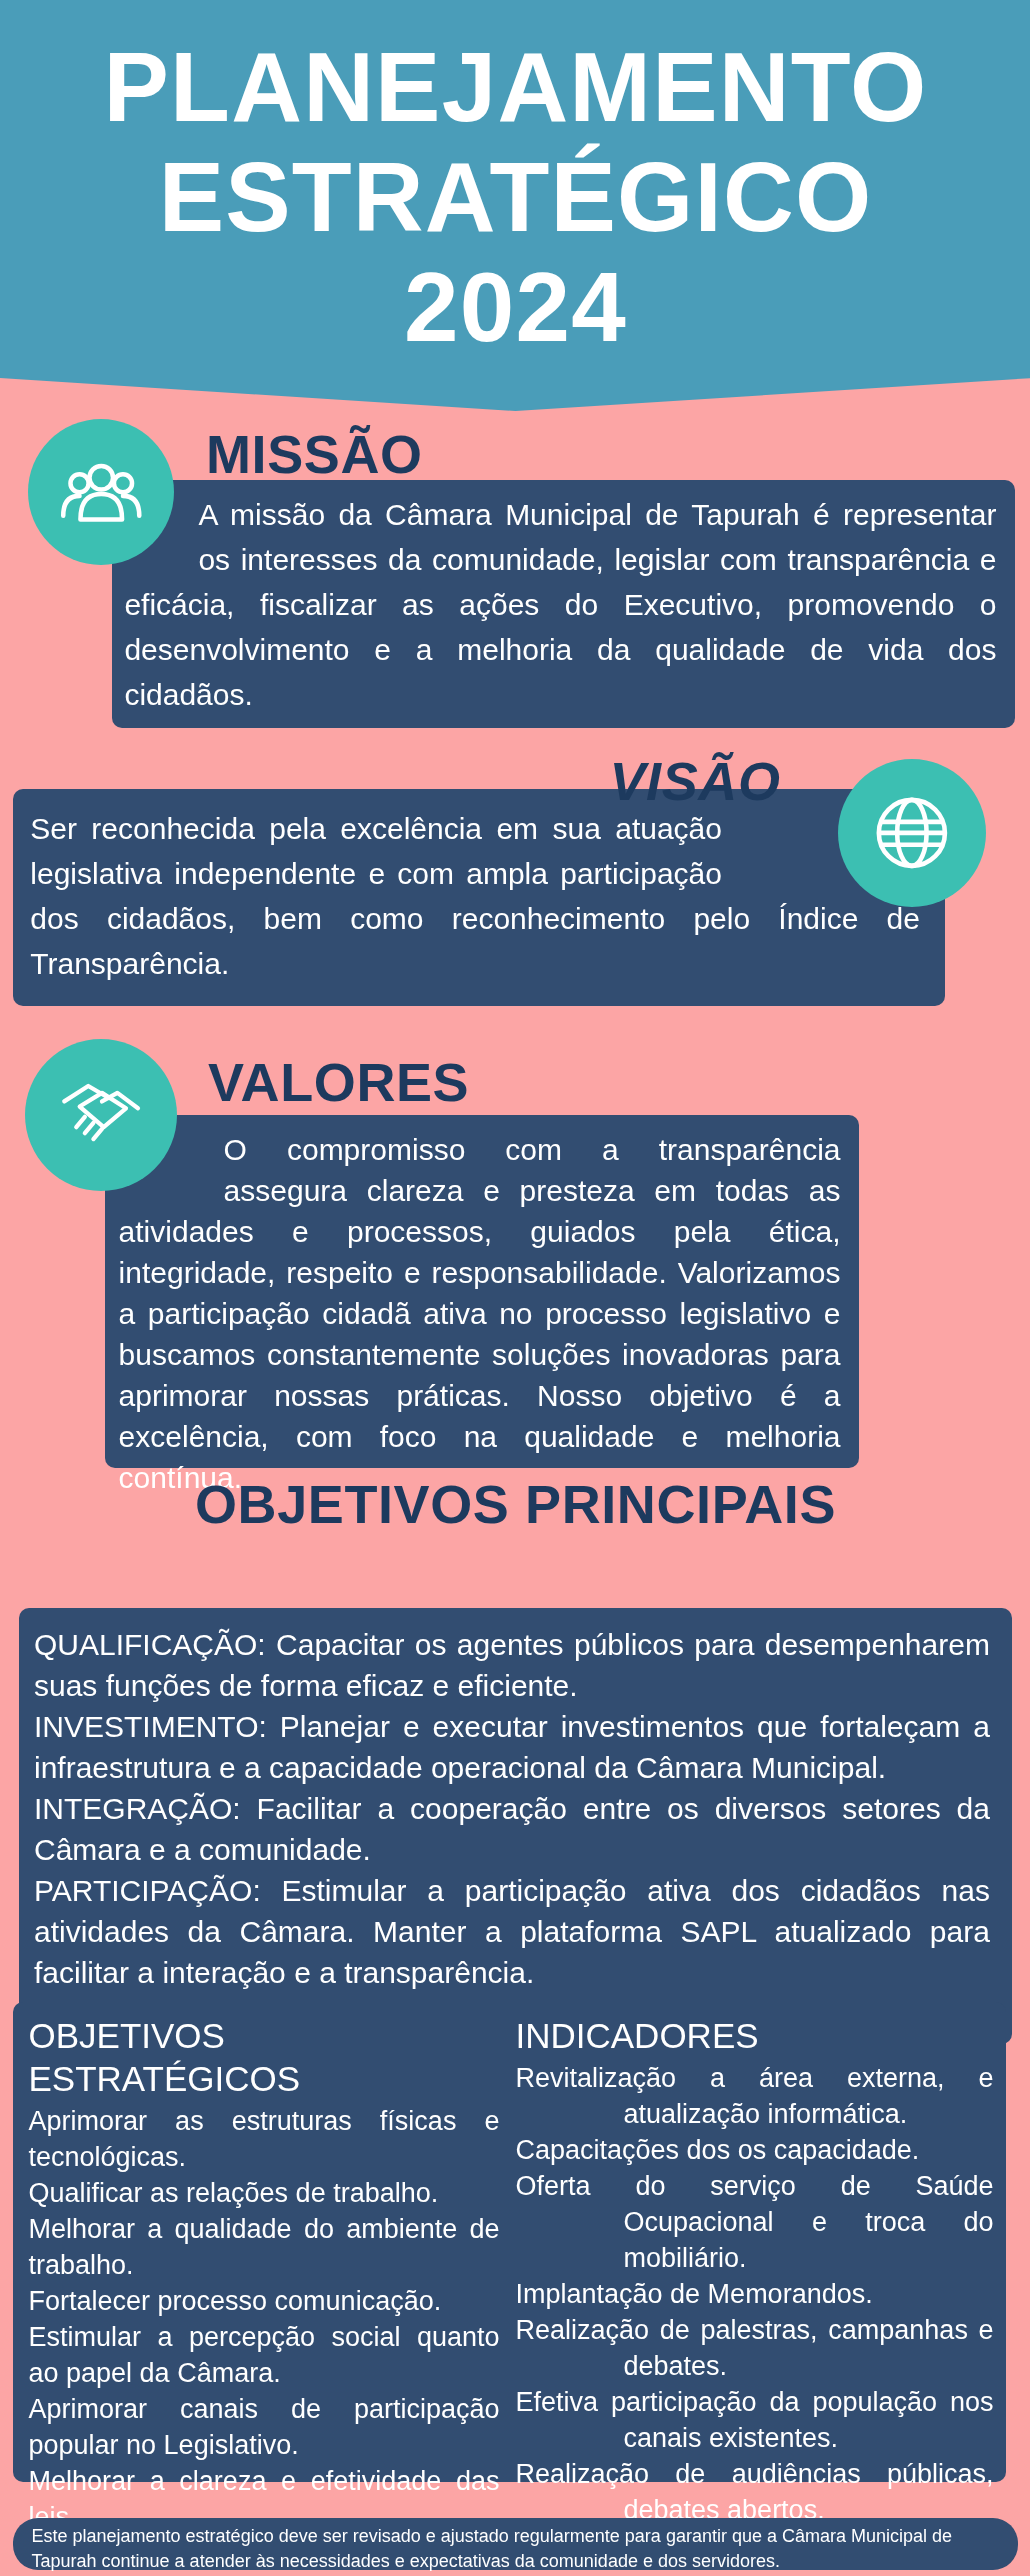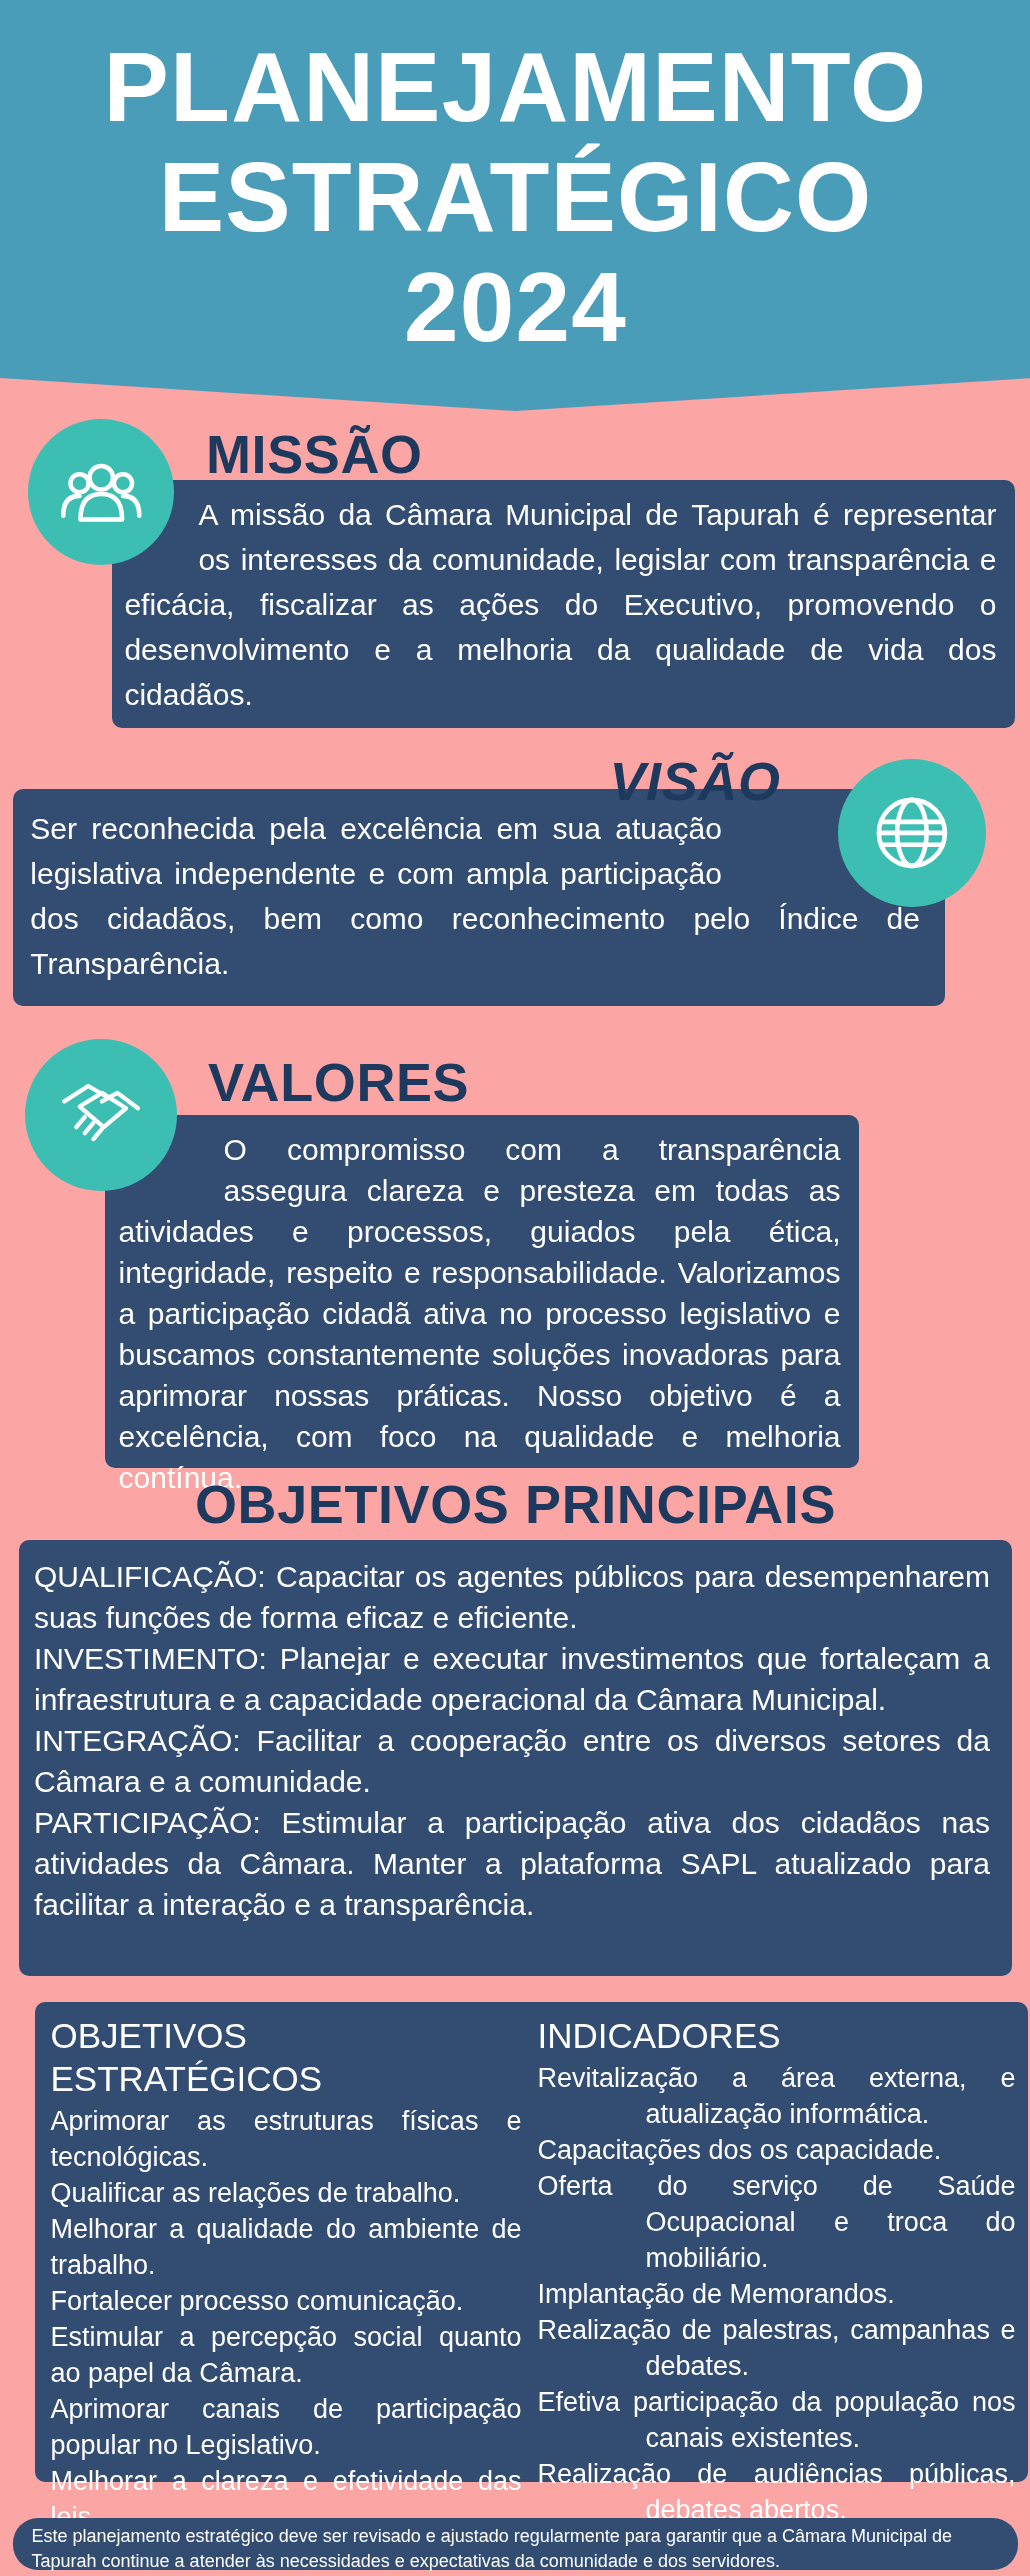--- a/index.html
+++ b/index.html
@@ -32,24 +32,24 @@
   .visao-heading{top:754px;left:556px;width:278px;text-align:center;font-style:italic;}
   .visao-card{left:13px;top:789px;width:932px;height:217px;
         padding:17.3px 25px 0 17.3px;box-sizing:border-box;font-size:30px;line-height:45px;}
   .visao-spacer{float:right;width:198px;height:62px;}
 
   .valores-card{left:105px;top:1115px;width:754px;height:353px;
         padding:13.6px 18.5px 0 13.6px;box-sizing:border-box;font-size:30px;line-height:41px;}
   .valores-spacer{float:left;width:105px;height:82px;}
 
   .objetivos-heading{top:1477px;left:0;width:100%;text-align:center;white-space:normal;}
-  .objetivos-card{left:18.5px;top:1540px;width:993px;height:436px;
+  .objetivos-card{left:18.5px;top:1608px;width:993px;height:436px;
         padding:15.5px 21.6px 0 15.5px;box-sizing:border-box;font-size:30px;line-height:41px;}
 
-  .twocol-card{left:35px;top:2002px;width:993px;height:480px;
+  .twocol-card{left:13px;top:2002px;width:993px;height:480px;
         padding:12.4px 12.4px 0 15.5px;box-sizing:border-box;font-size:27px;line-height:36px;
         display:flex;}
   .col-left{width:471px;flex:none;}
   .col-right{flex:1;margin-left:16px;}
   .col-header{font-size:35px;line-height:43px;margin-bottom:2.5px;text-align:left;}
   .col-left .col-item{text-align:justify;}
   .col-right .col-item{text-align:justify;padding-left:108px;text-indent:-108px;}
 
   .footer-bar{left:13px;top:2518px;width:1005px;height:52px;border-radius:25px;
         padding:6.2px 21px 0 18.5px;box-sizing:border-box;font-size:18px;line-height:25px;

